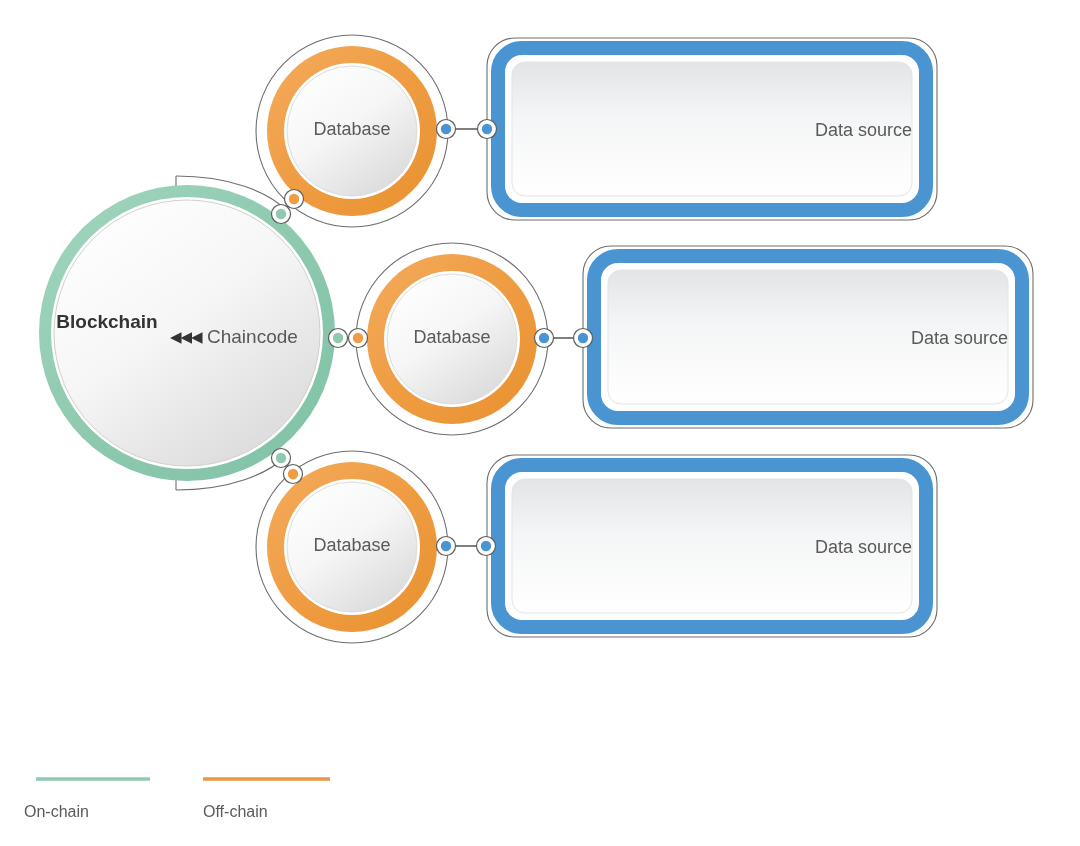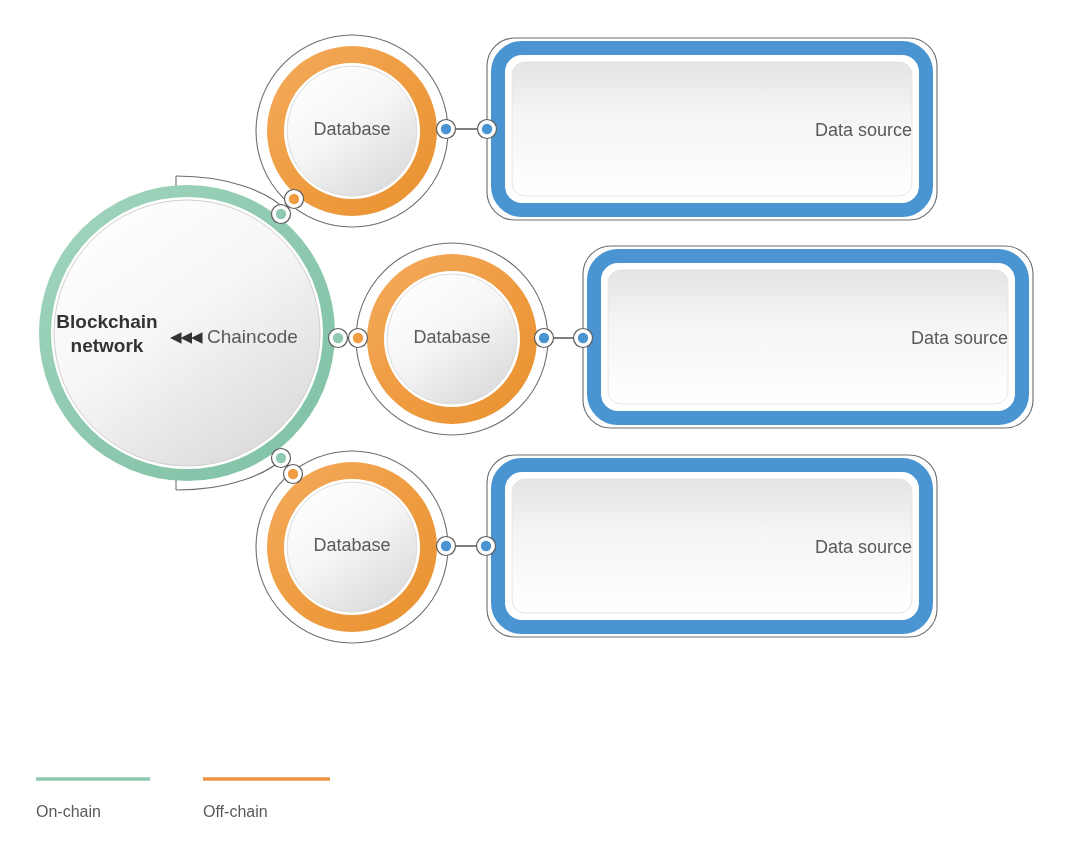--- a/index.html
+++ b/index.html
@@ -206,30 +206,29 @@
     </g>
 
     <g>
       <line x1="36" y1="779" x2="150" y2="779" stroke="#8ec9b0" stroke-width="3.4"></line>
       <line x1="203" y1="779" x2="330" y2="779" stroke="#eb9645" stroke-width="3.4"></line>
     </g>
   </svg>
 
   <div class="lbl lbl-blockchain" style="left:27px; top:310px;">
     <div>Blockchain</div>
-    <div>network</div>
   </div>
 
   <span class="lbl" style="left:170px; top:328px; font-size:15px; color:#333333; letter-spacing:-1px;">◀◀◀</span>
   <span class="lbl lbl-chaincode" style="left:207px; top:326px;">Chaincode</span>
 
   <div class="lbl lbl-database" style="left:267px; top:119px;">Database</div>
   <div class="lbl lbl-database" style="left:367px; top:327px;">Database</div>
   <div class="lbl lbl-database" style="left:267px; top:535px;">Database</div>
 
   <div class="lbl lbl-datasource" style="left:512px; top:120px; width:400px;">Data source</div>
   <div class="lbl lbl-datasource" style="left:608px; top:328px; width:400px;">Data source</div>
   <div class="lbl lbl-datasource" style="left:512px; top:537px; width:400px;">Data source</div>
 
-  <div class="lbl lbl-legend" style="left:36px; top:803px;">On-chain</div>
+  <div class="lbl lbl-legend" style="left:24px; top:803px;">On-chain</div>
   <div class="lbl lbl-legend" style="left:203px; top:803px;text-align:right;">Off-chain</div>
 
 </div>
 
 </body></html>

